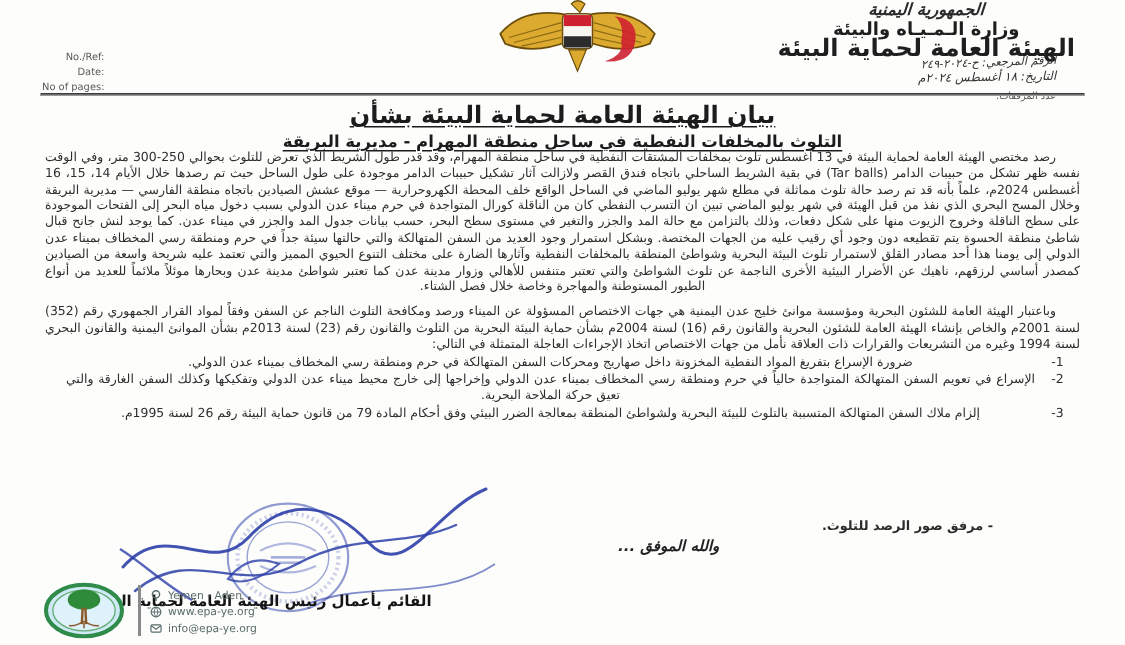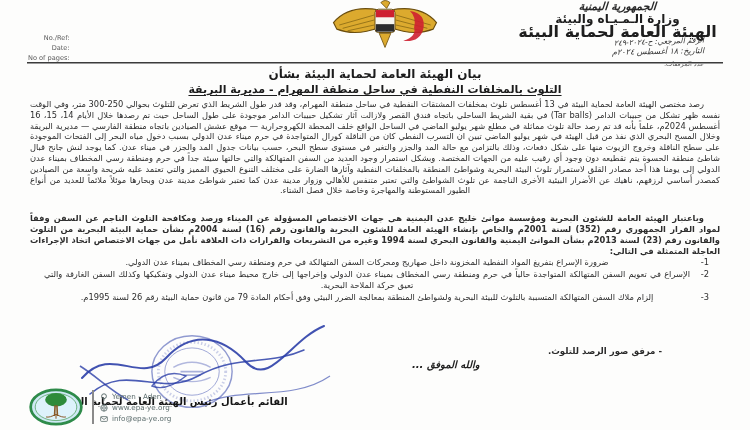--- a/index.html
+++ b/index.html
@@ -19,27 +19,27 @@
   .hdr-ar .country { font-size:11px; font-weight:bold; font-style:italic; color:#2a2a2a; transform:skewX(-4deg); }
   .hdr-ar .ministry { font-size:12px; font-weight:bold; color:#1e1e1e; line-height:13px; }
   .hdr-ar .authority { font-size:16px; font-weight:bold; color:#1e1e1e; line-height:12px; }
   .hdr-ar-meta { position:absolute; right:46px; top:37px; direction:rtl; text-align:right; color:#333; }
   .hdr-ar-meta .ref  { font-size:7.5px; font-style:italic; transform:rotate(-2deg); }
   .hdr-ar-meta .date { font-size:8px; font-style:italic; transform:rotate(-1deg); margin-top:1px; }
   .hdr-ar-meta .att  { font-size:6.5px; color:#555; margin-top:4px; }
   .rule { position:absolute; left:27px; right:27px; top:62px; height:2.4px; background:#3c3c3c; border-bottom:1px solid #9a9a9a; }
   
   .title { position:absolute; left:0; right:0; top:67px; text-align:center; direction:rtl; color:#1c1c1c; }
-  .title .t1 { font-size:12px; font-weight:bold; text-underline-offset:2px; }
+  .title .t1 { font-size:16px; font-weight:bold; text-decoration:underline; text-underline-offset:2px; }
   .title .t2 { font-size:11px;  font-weight:bold; text-decoration:underline; text-underline-offset:2px; margin-top:2px; }
   
   .body { position:absolute; left:30px; right:30px; top:99px; direction:rtl; font-size:8.3px; line-height:10.8px; color:#2e2e2e; text-align:justify; }
   .body p { text-align:justify; text-justify:inter-word; }
   .p1 { text-indent:16px; text-align-last:center; }
-  .p2 { text-indent:16px; margin-top:17px; text-align-last:right;font-weight:bold; }
+  .p2 { text-indent:16px; margin-top:6px; text-align-last:right; }
   .list { margin-top:1px; }
   .li { display:flex; direction:rtl; margin-top:1px; }
   .li .num { flex:none; width:30px; text-align:center; direction:ltr; }
   .li .txt { flex:1; margin-left:14px; text-align:justify; text-align-last:center; }
   .attach  { position:absolute; right:88px; top:346px; direction:rtl; font-size:8.6px; font-weight:bold; color:#2b2b2b; }
   .closing { position:absolute; left:412px; top:359px; direction:rtl; font-size:10px; font-weight:bold; font-style:italic; color:#222; }
   
   .sig-svg   { position:absolute; left:62px;  top:316px; width:290px; height:100px; }
   .stamp-svg { position:absolute; left:142px; top:330px; width:100px; height:86px; opacity:.8; }
   .sig-title { position:absolute; left:30px; top:396px; width:290px; direction:rtl; text-align:center; font-size:10px; font-weight:bold; color:#151515; }

